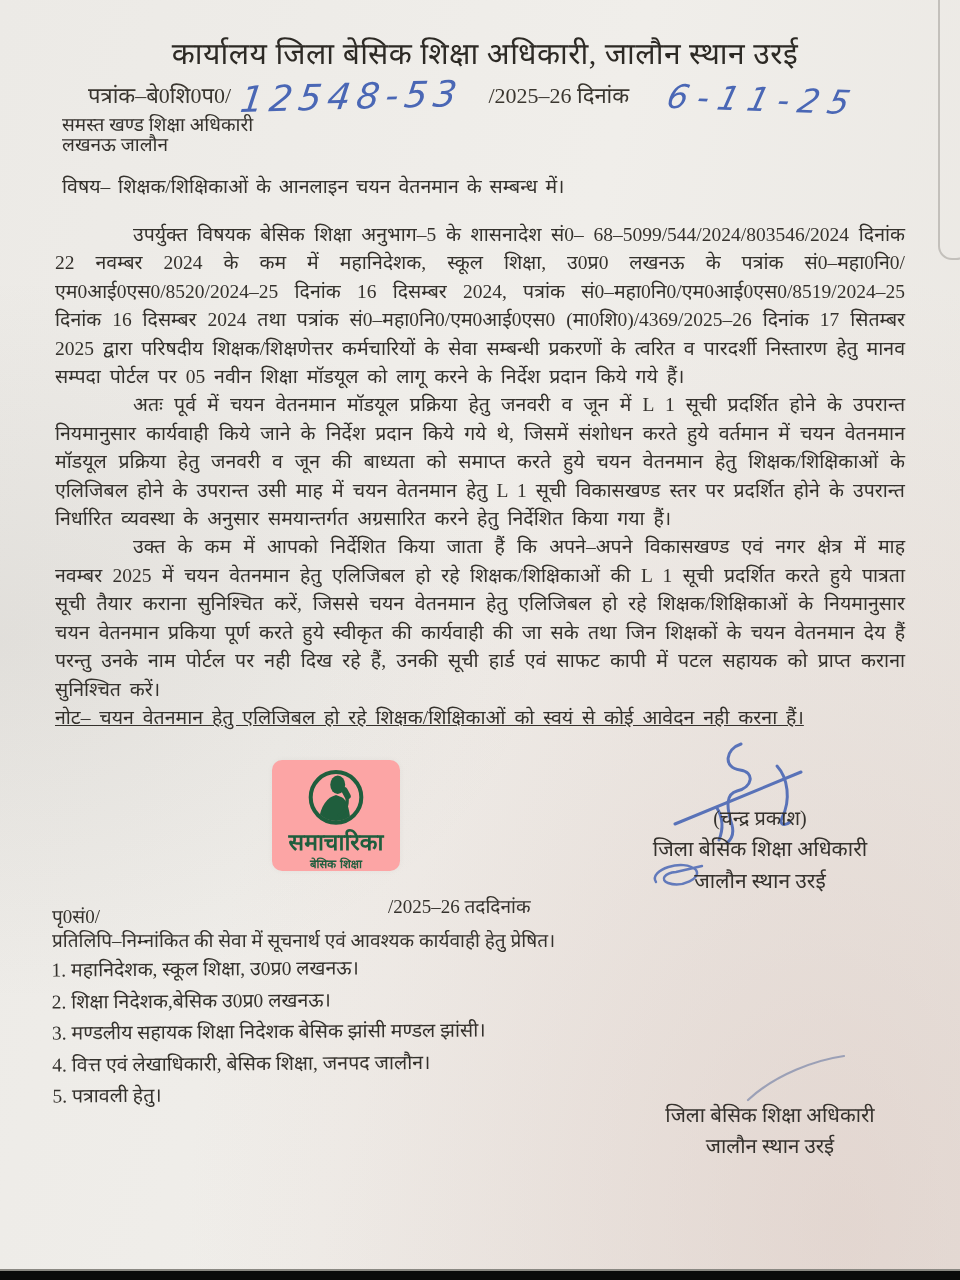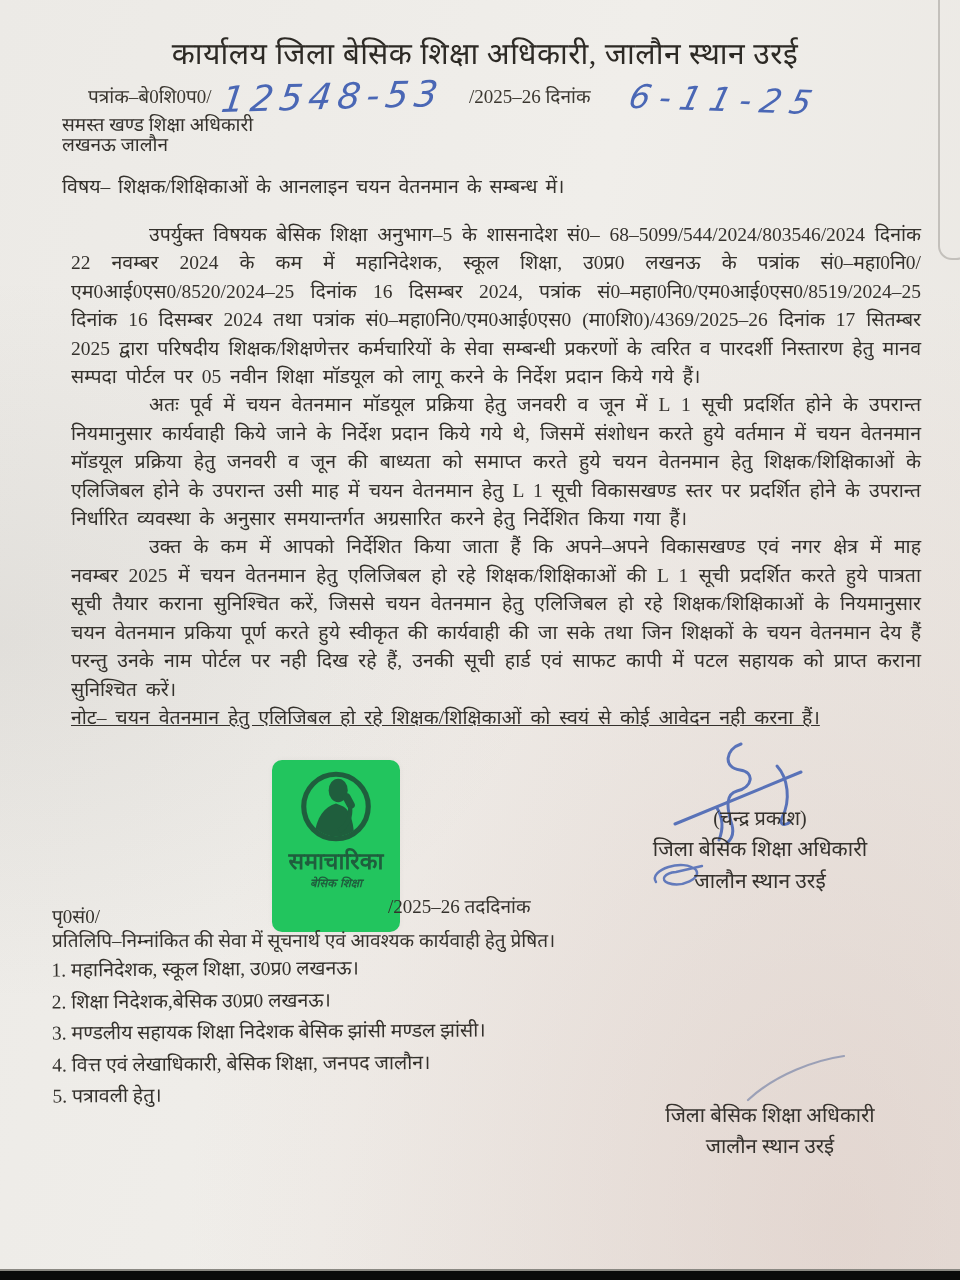--- a/index.html
+++ b/index.html
@@ -12,50 +12,50 @@
   .shade-br{
     position:absolute;inset:0;pointer-events:none;
     background:radial-gradient(ellipse at 88% 96%, rgba(214,186,178,0.38), rgba(214,186,178,0) 55%),
                radial-gradient(ellipse at 0% 50%, rgba(120,115,108,0.10), rgba(120,115,108,0) 40%);
   }
   .title{
     position:absolute;top:32px;left:5px;width:100%;text-align:center;
     font-size:30px;letter-spacing:0.5px;color:#2d2a25;white-space:nowrap;
   }
   .ref-line{position:absolute;top:76px;left:88px;white-space:nowrap;}
-  .printed-sm{font-size:19px;color:#3a362f;}
+  .printed-sm{font-size:22px;color:#3a362f;}
   .hw{
     color:#4a67b5;font-family:"DejaVu Sans",sans-serif;font-style:italic;
     display:inline-block;transform:skewX(-9deg) rotate(-1.5deg);
     letter-spacing:6px;font-weight:400;
   }
   .hw-number{font-size:36px;vertical-align:-6px;margin:0 26px 0 10px;}
   .hw-date{font-size:33px;vertical-align:-8px;margin-left:38px;letter-spacing:9px;transform:skewX(-12deg) rotate(2deg);}
   .addr1{position:absolute;top:111px;left:62px;font-size:19px;text-align:right;}
   .addr2{position:absolute;top:131px;left:62px;font-size:19px;}
   .subject{position:absolute;top:172px;left:62px;font-size:19.5px;word-spacing:3px;}
   .body-text{
-    position:absolute;top:221px;left:71px;width:850px;
+    position:absolute;top:221px;left:55px;width:850px;
     font-size:19.5px;line-height:28.4px;text-align:justify;word-spacing:4px;
   }
   .body-text p{margin:0;text-indent:78px;}
   .body-text p.note{text-indent:0;text-decoration:underline;}
   .sig-area{position:absolute;top:738px;left:0;width:100%;height:170px;padding-left:18px;}
   .sig-svg{position:absolute;top:0;left:665px;}
   .sig-name{position:absolute;top:66px;left:630px;width:260px;text-align:center;font-size:20px;}
   .sig-desig{position:absolute;top:96px;left:605px;width:310px;text-align:center;font-size:21px;}
   .sig-place{position:absolute;top:128px;left:640px;width:240px;text-align:center;font-size:21px;}
   .sig-scribble{position:absolute;top:120px;left:648px;}
   .logo-box{
-    position:absolute;top:760px;left:272px;width:128px;height:172px;
-    background:#22c55e;border-radius:10px;box-shadow:0 0 6px rgba(0,0,0,0.04);
+    position:absolute;top:760px;left:272px;width:128px;height:111px;
+    background:#fca5a5;border-radius:10px;box-shadow:0 0 6px rgba(0,0,0,0.04);
     display:flex;flex-direction:column;align-items:center;justify-content:flex-start;
   }
   .logo-title{font-size:23px;font-weight:bold;color:#1f5e3d;line-height:22px;margin-top:-2px;font-family:"DejaVu Sans",sans-serif;}
-  .logo-sub{font-size:11.5px;font-weight:bold;color:#1f5e3d;margin-top:3px;font-family:"DejaVu Sans",sans-serif;font-style:italic;}
+  .logo-sub{font-size:11.5px;font-weight:bold;color:#1f5e3d;margin-top:3px;font-family:"DejaVu Sans",sans-serif;}
   .endorse-ref-center{position:absolute;top:893px;left:388px;font-size:19px;}
   .endorse-ref-left{position:absolute;top:903px;left:52px;font-size:19px;}
   .copy-line{position:absolute;top:927px;left:52px;font-size:19px;}
   .copy-list{position:absolute;top:958px;left:52px;margin:0;padding:0;list-style:none;font-size:19.5px;transform:rotate(-0.4deg);}
   .copy-list li{margin:0 0 9.5px 0;line-height:22px;}
   .pen-stroke{position:absolute;top:1052px;left:742px;}
   .foot-desig{position:absolute;top:1100px;left:620px;width:300px;text-align:center;font-size:20.5px;}
   .foot-place{position:absolute;top:1131px;left:650px;width:240px;text-align:center;font-size:20.5px;}
   .bottom-bar{position:absolute;left:0;bottom:0;width:100%;height:9px;background:#0a0a0a;}
   .bottom-bar::before{content:"";position:absolute;top:-2px;left:0;width:100%;height:2px;background:#8a8882;}

